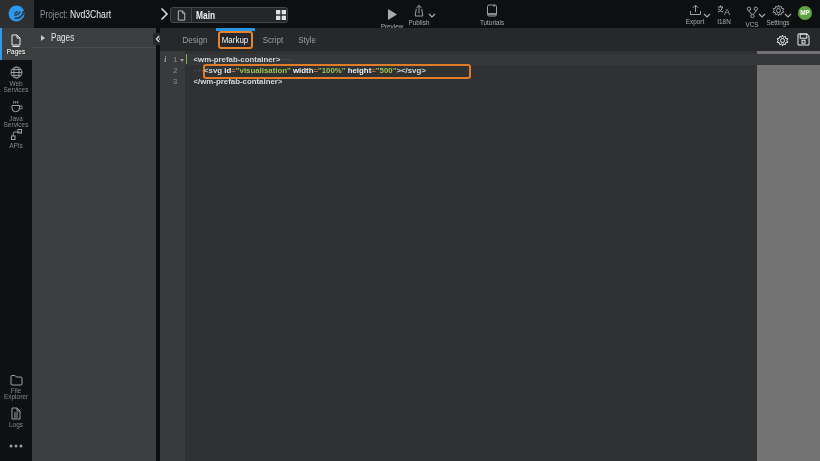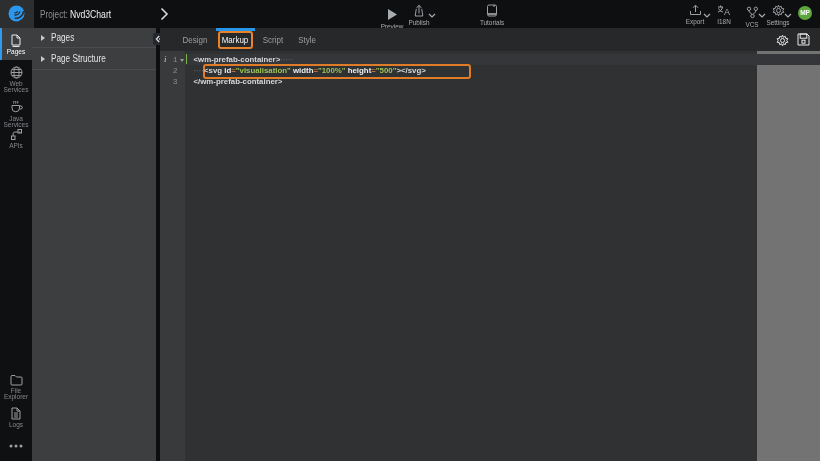--- a/index.html
+++ b/index.html
@@ -68,20 +68,36 @@
         <path d="M16 11.5 A 4.8 4.8 0 0 1 11.6 16.3" stroke="#2d2e30" stroke-width="2.2" fill="none"></path>
         </g>
           <path d="M21 30 L32 22 L32 32 L21 32z" fill="#2d2e30"></path>
       </svg>
     </div>
     <div class="abs" id="projlbl">Project:</div>
     <div class="abs" id="projname">Nvd3Chart</div>
     <svg class="abs" id="chev1" width="10" height="14" viewBox="0 0 10 14">
         <path d="M2.5 1.5 L8 7 L2.5 12.5" stroke="#d8dadc" stroke-width="1.6" fill="none"></path>
       </svg>
+    <div class="abs" id="mainbox">
+      <svg class="abs" id="mainico" width="11" height="11" viewBox="0 0 12 12">
+          <path d="M2.5 1 h4.5 l2.5 2.5 v7.5 h-7z" stroke="#c4c7c9" fill="none" stroke-width="1"></path>
+          <path d="M7 1 v2.5 h2.5" stroke="#c4c7c9" fill="none" stroke-width="1"></path>
+        </svg>
+      <div class="abs" id="maindiv"></div>
+      <div class="abs" id="mainlbl">Main</div>
+      <svg class="abs" id="gridico" width="10" height="10" viewBox="0 0 10 10">
+          <g fill="#dfe1e3">
+            <rect x="0" y="0" width="4.3" height="4.3"></rect>
+            <rect x="5.7" y="0" width="4.3" height="4.3"></rect>
+            <rect x="0" y="5.7" width="4.3" height="4.3"></rect>
+            <rect x="5.7" y="5.7" width="4.3" height="4.3"></rect>
+          </g>
+        </svg>
+    </div>
 
     <div class="tbit" style="left:377px;top:8px;width:30px">
       <svg width="12" height="13" viewBox="0 0 12 13">
           <path d="M2 1 L11 6.5 L2 12z" fill="#a9acae"></path>
         </svg>
       <div class="tbcap">Preview</div>
     </div>
     <div class="tbit" style="left:404px;top:4px;width:30px">
       <svg width="14" height="13" viewBox="0 0 14 13">
           <path d="M4.3 4.8 L3.2 12 h7.6 L9.7 4.8" class="ic" stroke="#a9acae"></path>
@@ -194,24 +210,20 @@
         <circle cx="11" cy="4" r="1.5" fill="#9ca0a3"></circle>
         <circle cx="16" cy="4" r="1.5" fill="#9ca0a3"></circle>
         <circle cx="21" cy="4" r="1.5" fill="#9ca0a3"></circle>
       </svg>
   </div>
 
   <div class="abs" id="panel">
     <div class="prow" style="height:20px">
         <div class="tri"></div>
         <div class="plbl">Pages</div>
-      </div>
-    <div class="prow" style="height:22px">
-        <div class="tri"></div>
-        <div class="plbl">Page Structure</div>
       </div>
   </div>
 
   <div class="abs" id="splitter"></div>
   <div class="abs" id="collbtn"><svg width="13" height="12" viewBox="0 0 13 12">
         <path d="M6.2 3 L3.4 6 L6.2 9 M9.6 3 L6.8 6 L9.6 9" stroke="#d6d9db" stroke-width="1.3" fill="none"></path>
       </svg></div>
 
   <div class="abs" id="editor">
     <div class="abs" id="tabrow">

